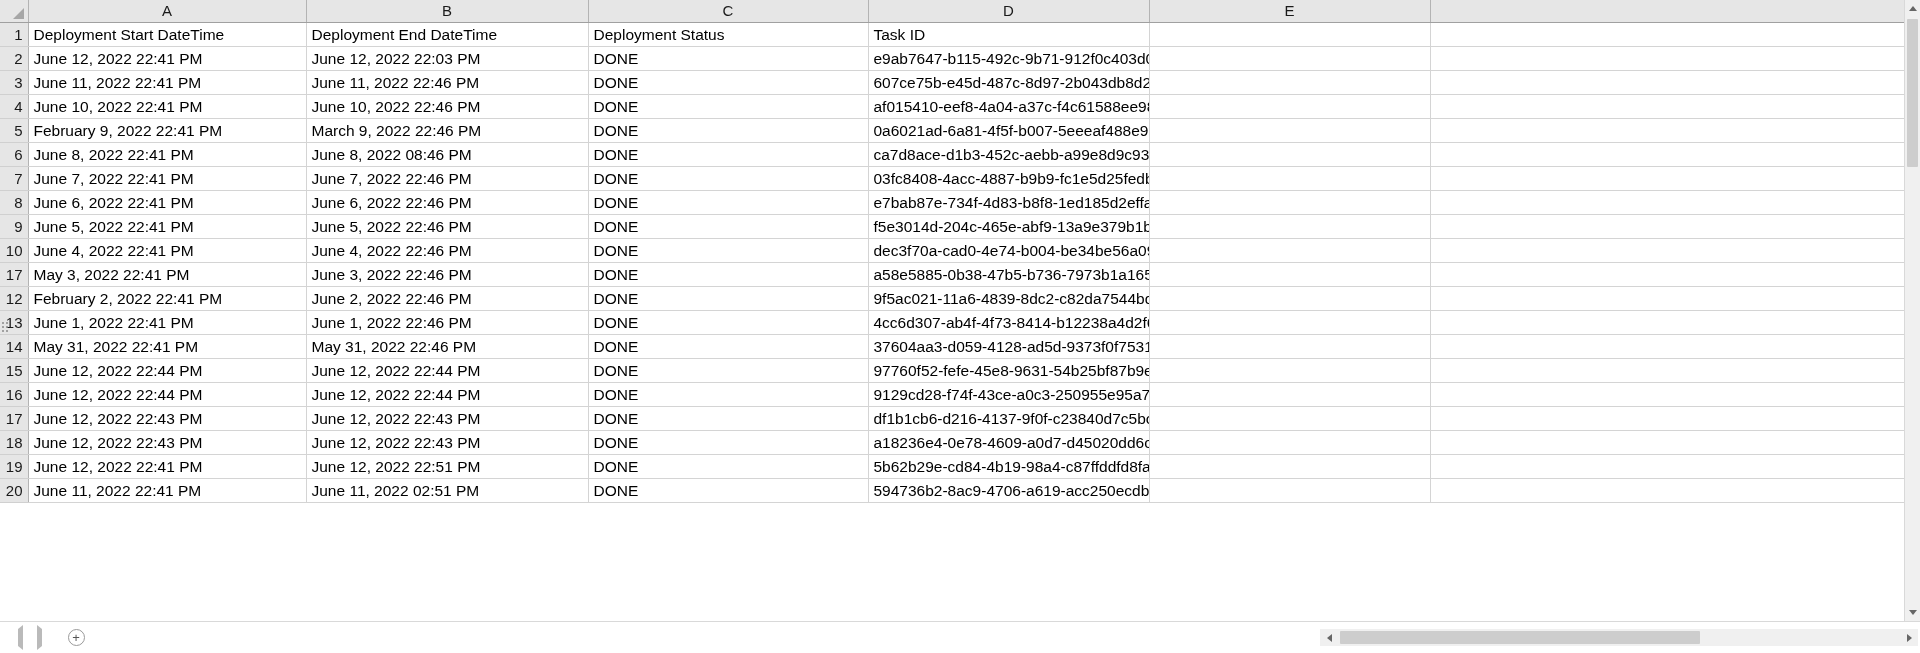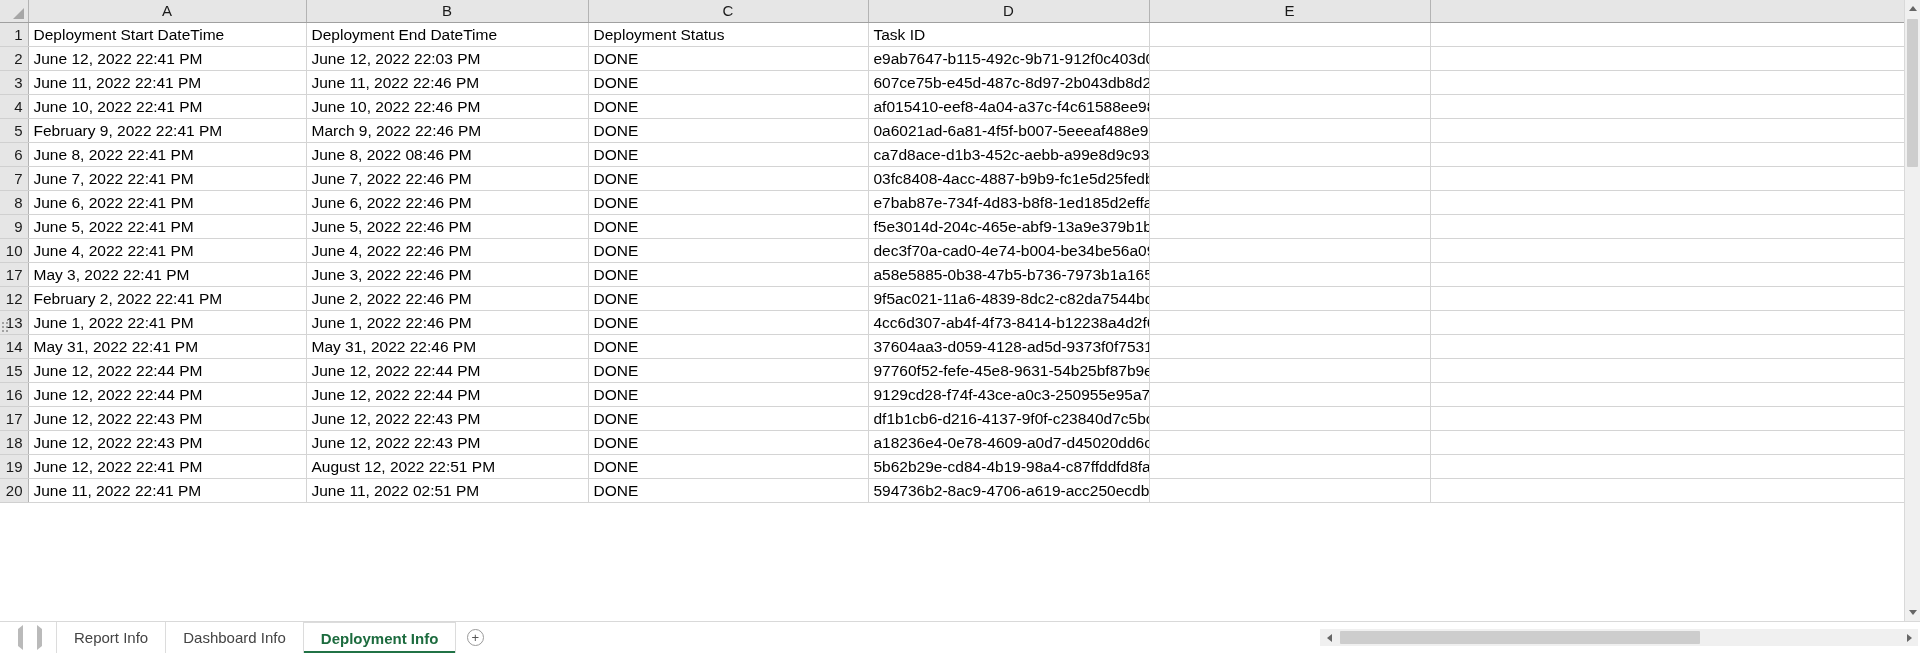--- a/index.html
+++ b/index.html
@@ -375,21 +375,21 @@
               <td class="cell">June 12, 2022 22:43 PM</td>
               <td class="cell">June 12, 2022 22:43 PM</td>
               <td class="cell">DONE</td>
               <td class="cell">a18236e4-0e78-4609-a0d7-d45020dd6c11</td>
               <td class="cell"></td>
               <td class="cell"></td>
             </tr>
             <tr>
               <td class="rowhdr">19</td>
               <td class="cell">June 12, 2022 22:41 PM</td>
-              <td class="cell">August 12, 2022 22:51 PM</td>
+              <td class="cell">June 12, 2022 22:51 PM</td>
               <td class="cell">DONE</td>
               <td class="cell">5b62b29e-cd84-4b19-98a4-c87ffddfd8fa</td>
               <td class="cell"></td>
               <td class="cell"></td>
             </tr>
             <tr>
               <td class="rowhdr">20</td>
               <td class="cell">June 11, 2022 22:41 PM</td>
               <td class="cell">June 11, 2022 02:51 PM</td>
               <td class="cell">DONE</td>
@@ -413,25 +413,20 @@
         </div>
     </div>
   </div>
 
   <div class="bottom">
     <div class="tabnav">
       <span class="nav"><span class="arrow-left"></span></span>
       <span class="nav"><span class="arrow-right"></span></span>
     </div>
 
-    <div class="tabs">
-      <div class="tab">Report Info</div>
-      <div class="tab">Dashboard Info</div>
-      <div class="tab active">Deployment Info</div>
-    </div>
 
     <div class="addsheet">
       <span class="circ">+</span>
     </div>
 
     <div class="bottom-spacer"></div>
 
     <div class="dotsep">
       <span class="grip">
         <i></i>

